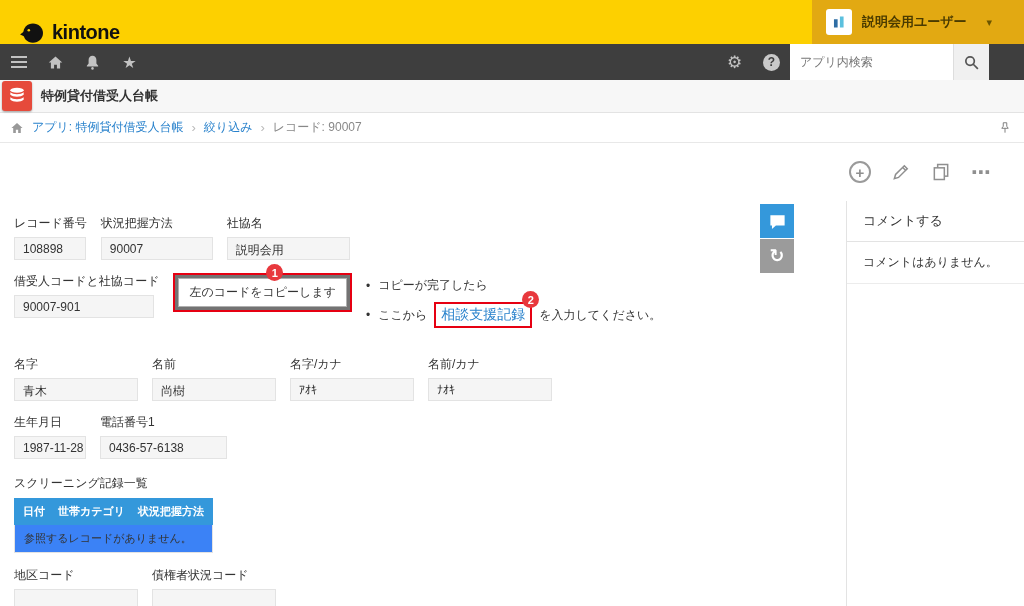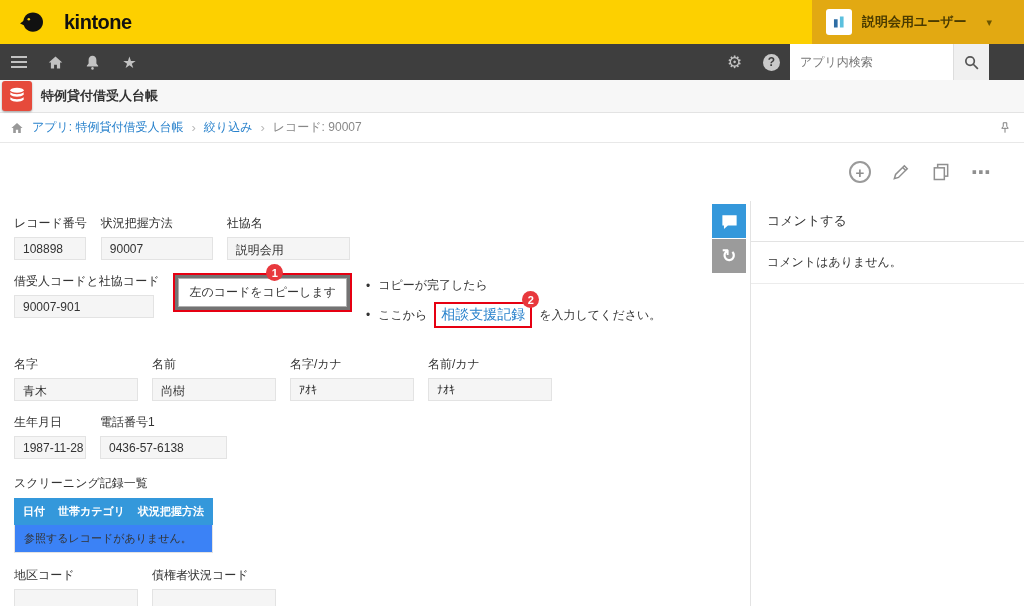--- a/index.html
+++ b/index.html
@@ -2,21 +2,21 @@
 <html><head>
 <meta charset="utf-8">
 <style>
   * { margin:0; padding:0; box-sizing:border-box; }
   html,body { width:1024px; height:606px; }
   body { font-family:"Liberation Sans","DejaVu Sans",sans-serif; background:#fff; color:#333; overflow:hidden; }
   a { text-decoration:none; }
 
   
   .topbar { height:44px; background:#fdd000; display:flex; justify-content:space-between; align-items:stretch; }
-  .logo { display:flex; align-items:center; gap:20px; padding-left:20px; cursor:pointer; }
+  .logo { display:flex; align-items:flex-end; gap:8px; padding-left:20px; cursor:pointer; }
   .logo-bird { width:24px; height:22px; }
   .logo-text { font-size:20px; font-weight:bold; color:#111; letter-spacing:-0.5px; }
   .user-box { background:#e2a912; display:flex; align-items:center; gap:10px; padding:0 24px 0 14px; min-width:212px; cursor:pointer; }
   .avatar { width:26px; height:26px; background:#fff; border-radius:3px; display:flex; align-items:center; justify-content:center; flex:0 0 auto; }
   .avatar svg { width:22px; height:22px; }
   .user-name { font-size:13px; font-weight:bold; color:#4a3b00; white-space:nowrap; }
   .caret { font-size:11px; color:#6b5500; margin-left:10px; }
 
   
   .navbar { height:36px; background:#3e3e3e; display:flex; justify-content:space-between; }
@@ -50,21 +50,21 @@
   .bc-pin svg { width:14px; height:14px; }
 
   
   .content { height:463px; display:flex; flex-direction:column; }
   .record-toolbar { height:58px; display:flex; align-items:center; justify-content:flex-end; gap:20px; padding-right:32px; flex:0 0 auto; }
   .tb-btn { color:#8f8f8f; cursor:pointer; display:flex; align-items:center; justify-content:center; }
   .tb-plus { width:22px; height:22px; border:2px solid #9a9a9a; border-radius:50%; font-size:15px; font-weight:bold; line-height:1; }
   .tb-btn svg { width:20px; height:20px; }
   .tb-more { font-size:20px; font-weight:bold; letter-spacing:1px; }
 
-  .content-body { flex:1; display:flex; min-height:0; }
+  .content-body { flex:1; display:flex; min-height:0;gap:48px; }
   .main-form { width:712px; padding:14px 0 0 14px; flex:0 0 auto; }
 
   
   .f-row { display:flex; gap:14px; margin-bottom:13px; align-items:flex-start; }
   .f-label { font-size:12px; color:#333; margin-bottom:5px; white-space:nowrap; }
   .f-value { height:23px; background:#f5f5f5; border:1px solid #e3e3e3; font-size:12px; color:#333; padding:4px 8px; white-space:nowrap; overflow:hidden; }
   .w72{width:72px} .w122{width:112px} .w123{width:123px} .w124{width:124px} .w140{width:140px} .w127{width:127px}
 
   .anno-wrap { position:relative; margin-top:0; }
   .red-box { border:2px solid #e60012; padding:3px; background:#737373; }

